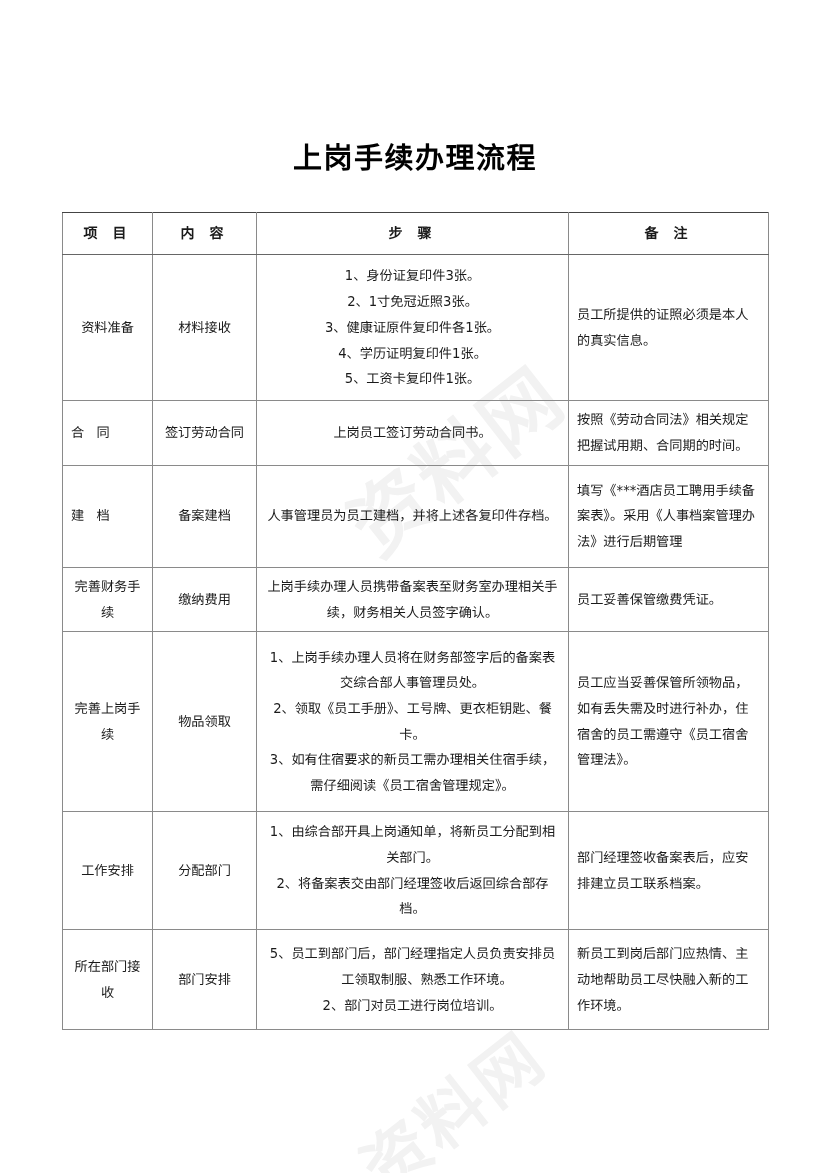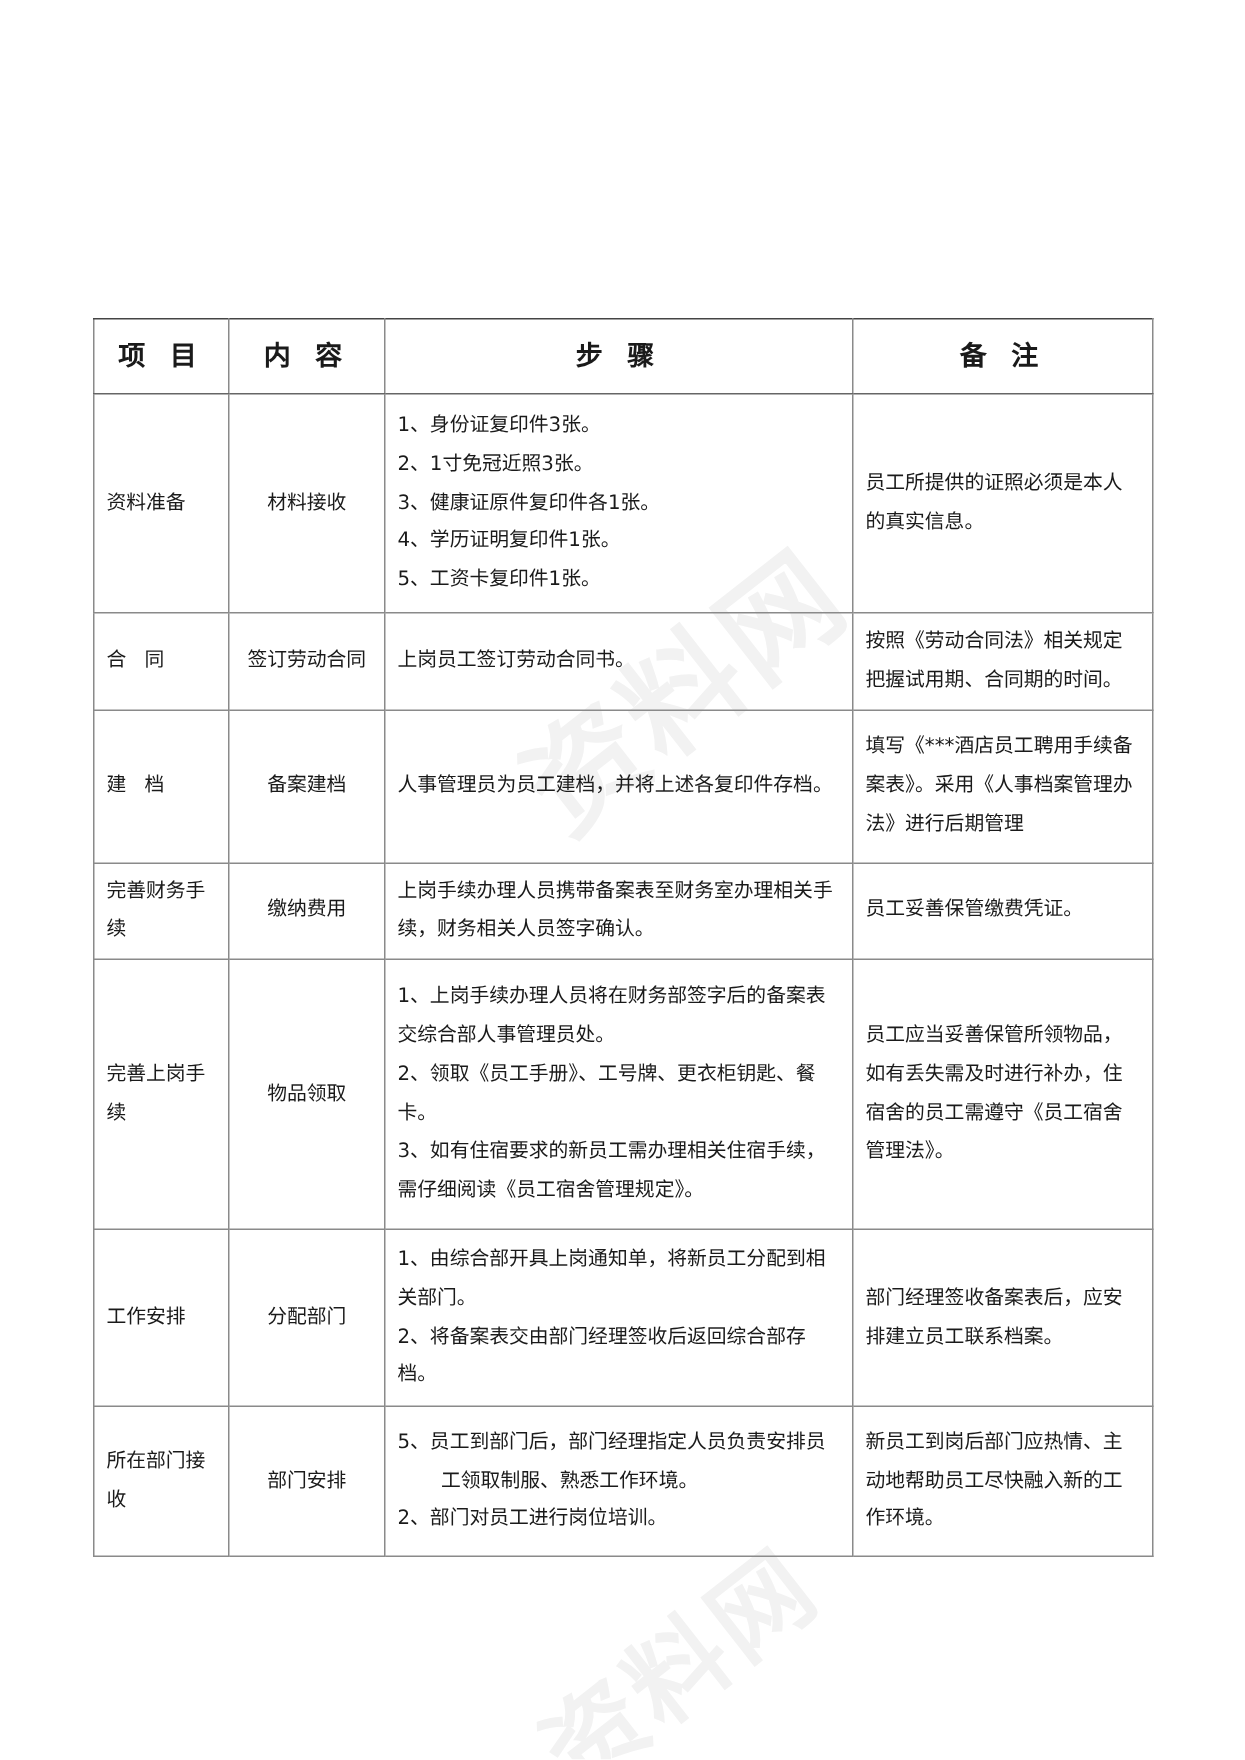--- a/index.html
+++ b/index.html
@@ -83,37 +83,37 @@
     font-size: 13.2px;
     line-height: 1.95;
     color: #1a1a1a;
     background: transparent;
   }
   table.flow thead th {
     border-top: 1px solid #444;
     border-bottom: 1.6px solid #666;
     text-align: center;
     font-weight: 700;
-    font-size: 18px;
+    font-size: 14px;
     letter-spacing: 5px;
     padding: 7px 4px;
     height: 26px;
   }
   td.col-item {
-    text-align: left;
+    text-align: center;
     padding-left: 10px;
     font-size: 13.4px;
   }
   td.col-item.centered { text-align: left; letter-spacing: 4px; }
   td.col-content {
     text-align: center;
     font-size: 13.4px;
   }
   td.col-steps {
-    text-align: left;
+    text-align: center;
     padding-left: 10px;
     padding-right: 6px;
   }
   td.col-remark {
     text-align: left;
     padding-left: 10px;
     padding-right: 8px;
   }
   .step-line { display: block; }
   .hang-deep {
@@ -125,20 +125,21 @@
 </head>
 <body>
 
 <div class="page">
 
   <div class="watermark">
     <div class="wm-mark wm-a">资料网</div>
     <div class="wm-mark wm-b">资料网</div>
   </div>
 
+  <div class="doc-title">上岗手续办理流程</div>
 
   <div class="table-wrap">
     <table class="flow">
       <colgroup>
         <col class="c-item">
         <col class="c-content">
         <col class="c-steps">
         <col class="c-remark">
       </colgroup>
       <thead>

